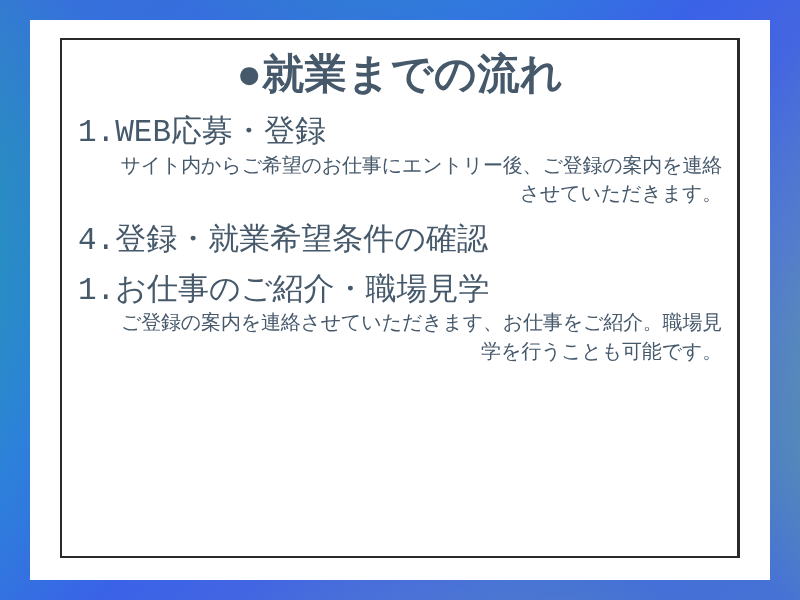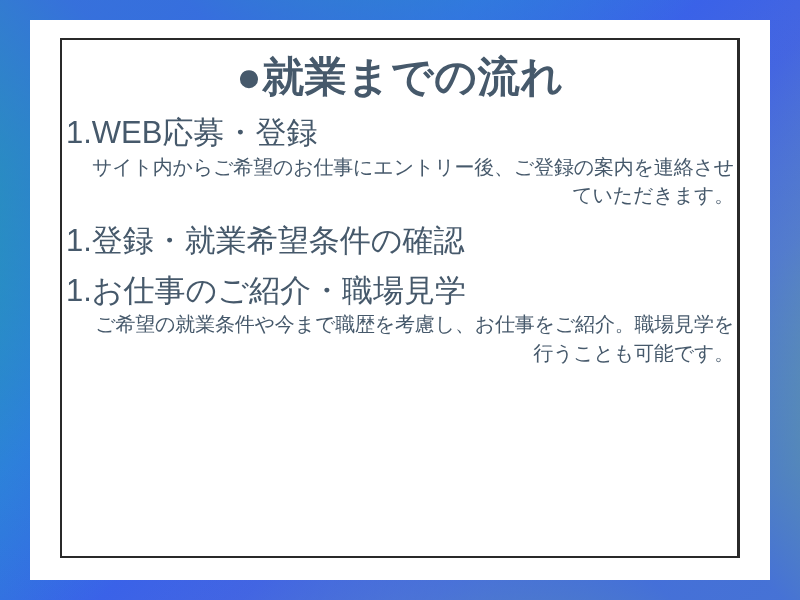--- a/index.html
+++ b/index.html
@@ -82,36 +82,37 @@
 
   .content {
     position: absolute;
     left: 60px;
     top: 38px;
     width: 680px;
     height: 520px;
     box-sizing: border-box;
     z-index: 4;
     padding: 8px 6px 8px 6px;
+    font-family: Liberation Mono, monospace;
   }
 
   .poster-title {
     margin: 0;
     text-align: center;
     font-size: 42px;
     font-weight: 700;
     letter-spacing: 0.5px;
     color: #46596b;
     line-height: 1.1;
     padding-top: 8px;
   }
 
   .steps {
     list-style: none;
-    margin: 0;
+    margin: 12px;
     padding: 0;
   }
 
   .step {
     margin-top: 12px;
   }
   .step:first-child {
     margin-top: 14px;
   }
 
@@ -147,26 +148,26 @@
     <h1 class="poster-title">●就業までの流れ</h1>
 
     <ul class="steps">
 
       <li class="step">
         <div class="step-heading">1.WEB応募・登録</div>
         <div class="step-body">サイト内からご希望のお仕事にエントリー後、ご登録の案内を連絡させていただきます。</div>
       </li>
 
       <li class="step">
-        <div class="step-heading">1.登録・就業希望条件の確認</div>
+        <div class="step-heading">4.登録・就業希望条件の確認</div>
       </li>
 
       <li class="step">
         <div class="step-heading">1.お仕事のご紹介・職場見学</div>
-        <div class="step-body">ご希望の就業条件や今まで職歴を考慮し、お仕事をご紹介。職場見学を行うことも可能です。</div>
+        <div class="step-body">ご登録の案内を連絡させていただきます、お仕事をご紹介。職場見学を行うことも可能です。</div>
       </li>
 
       <li class="step">
       </li>
 
     </ul>
   </div>
 </div>
 
 </body></html>

